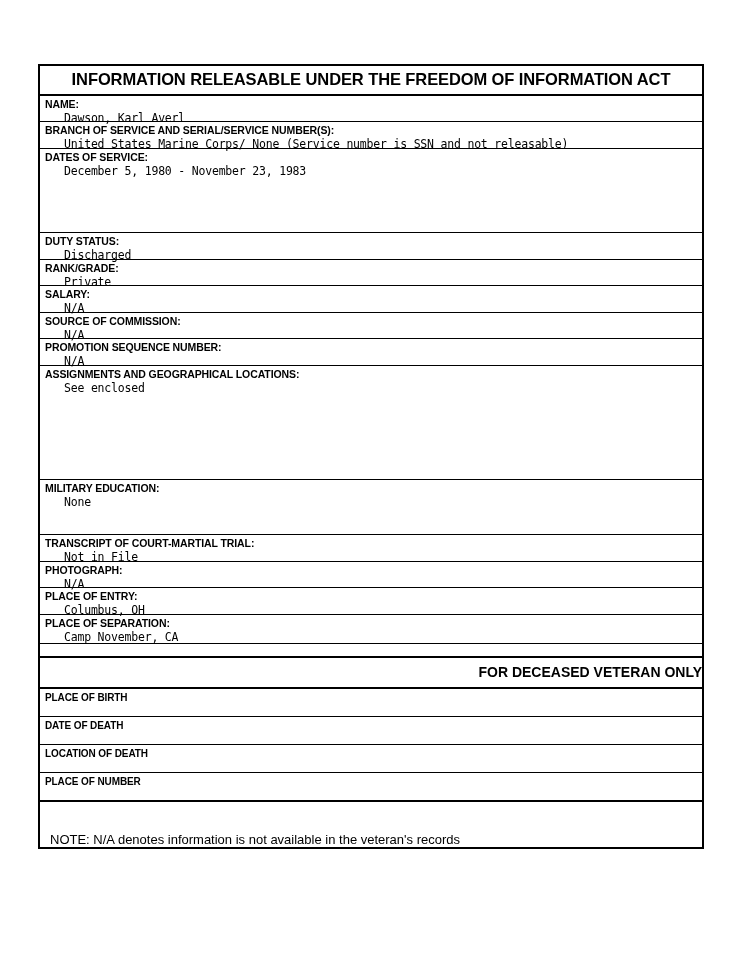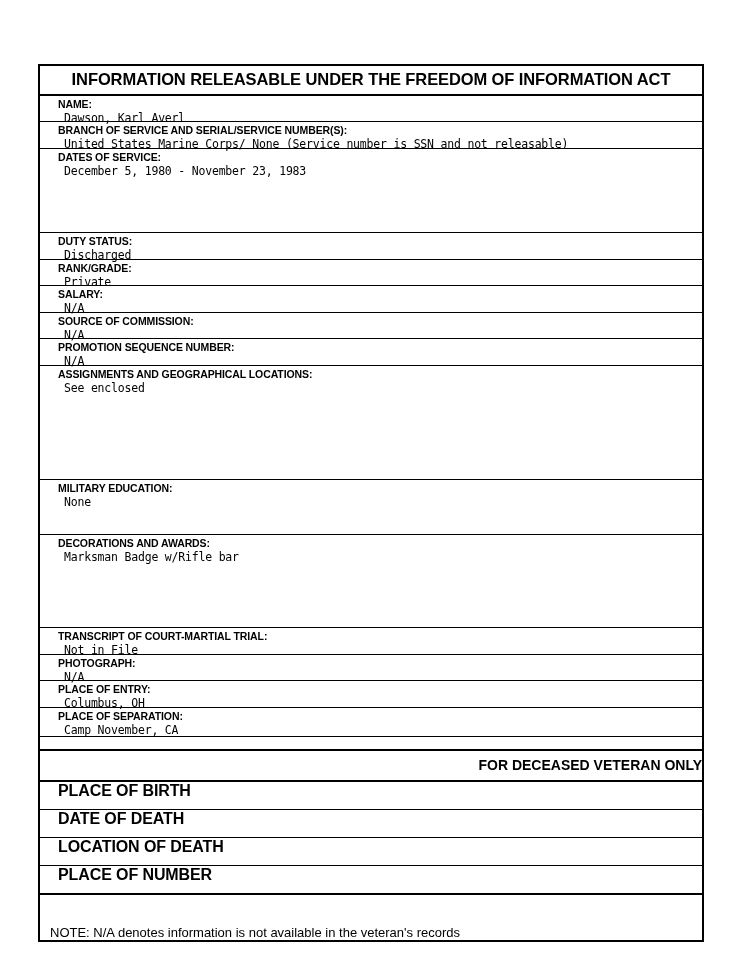--- a/index.html
+++ b/index.html
@@ -44,21 +44,21 @@
     padding: 2px 0 0 0;
     position: relative;
     box-sizing: border-box;
   }
   .field:last-child {
     border-bottom: none;
   }
   .flabel {
     font-size: 10.5px;
     font-weight: bold;
-    padding-left: 18px;
+    padding-left: 5px;
     line-height: 12px;
     letter-spacing: -0.1px;
   }
   .fvalue {
     font-family: "DejaVu Sans Mono", monospace;
     font-size: 11.5px;
     padding-left: 24px;
     line-height: 15px;
     padding-top: 1px;
     white-space: pre;
@@ -91,21 +91,21 @@
     font-size: 14px;
     font-weight: bold;
     padding: 6px 0 7px 0;
   }
   .d-field {
     border-bottom: 1px solid #000;
     height: 28px;
     box-sizing: border-box;
     padding-top: 3px;
   }
-  .d-field .flabel { font-size: 16px; }
+  .d-field .flabel { font-size: 10px; }
   .note-band {
     border-top: 1px solid #000;
     height: 46px;
     box-sizing: border-box;
     display: flex;
     align-items: flex-end;
     padding-left: 10px;
     font-size: 13px;
   }
   .note-band .note-label { font-weight: normal; }
@@ -174,24 +174,20 @@
     <div class="field h-assign">
       <div class="flabel">ASSIGNMENTS AND GEOGRAPHICAL LOCATIONS:</div>
       <div class="fvalue">See enclosed</div>
     </div>
 
     <div class="field h-milit">
       <div class="flabel">MILITARY EDUCATION:</div>
       <div class="fvalue">None</div>
     </div>
 
-    <div class="field h-decor">
-      <div class="flabel">DECORATIONS AND AWARDS:</div>
-      <div class="fvalue">Marksman Badge w/Rifle bar</div>
-    </div>
 
     <div class="field h-trans">
       <div class="flabel">TRANSCRIPT OF COURT-MARTIAL TRIAL:</div>
       <div class="fvalue">Not in File</div>
     </div>
 
     <div class="field h-photo">
       <div class="flabel">PHOTOGRAPH:</div>
       <div class="fvalue">N/A</div>
     </div>

